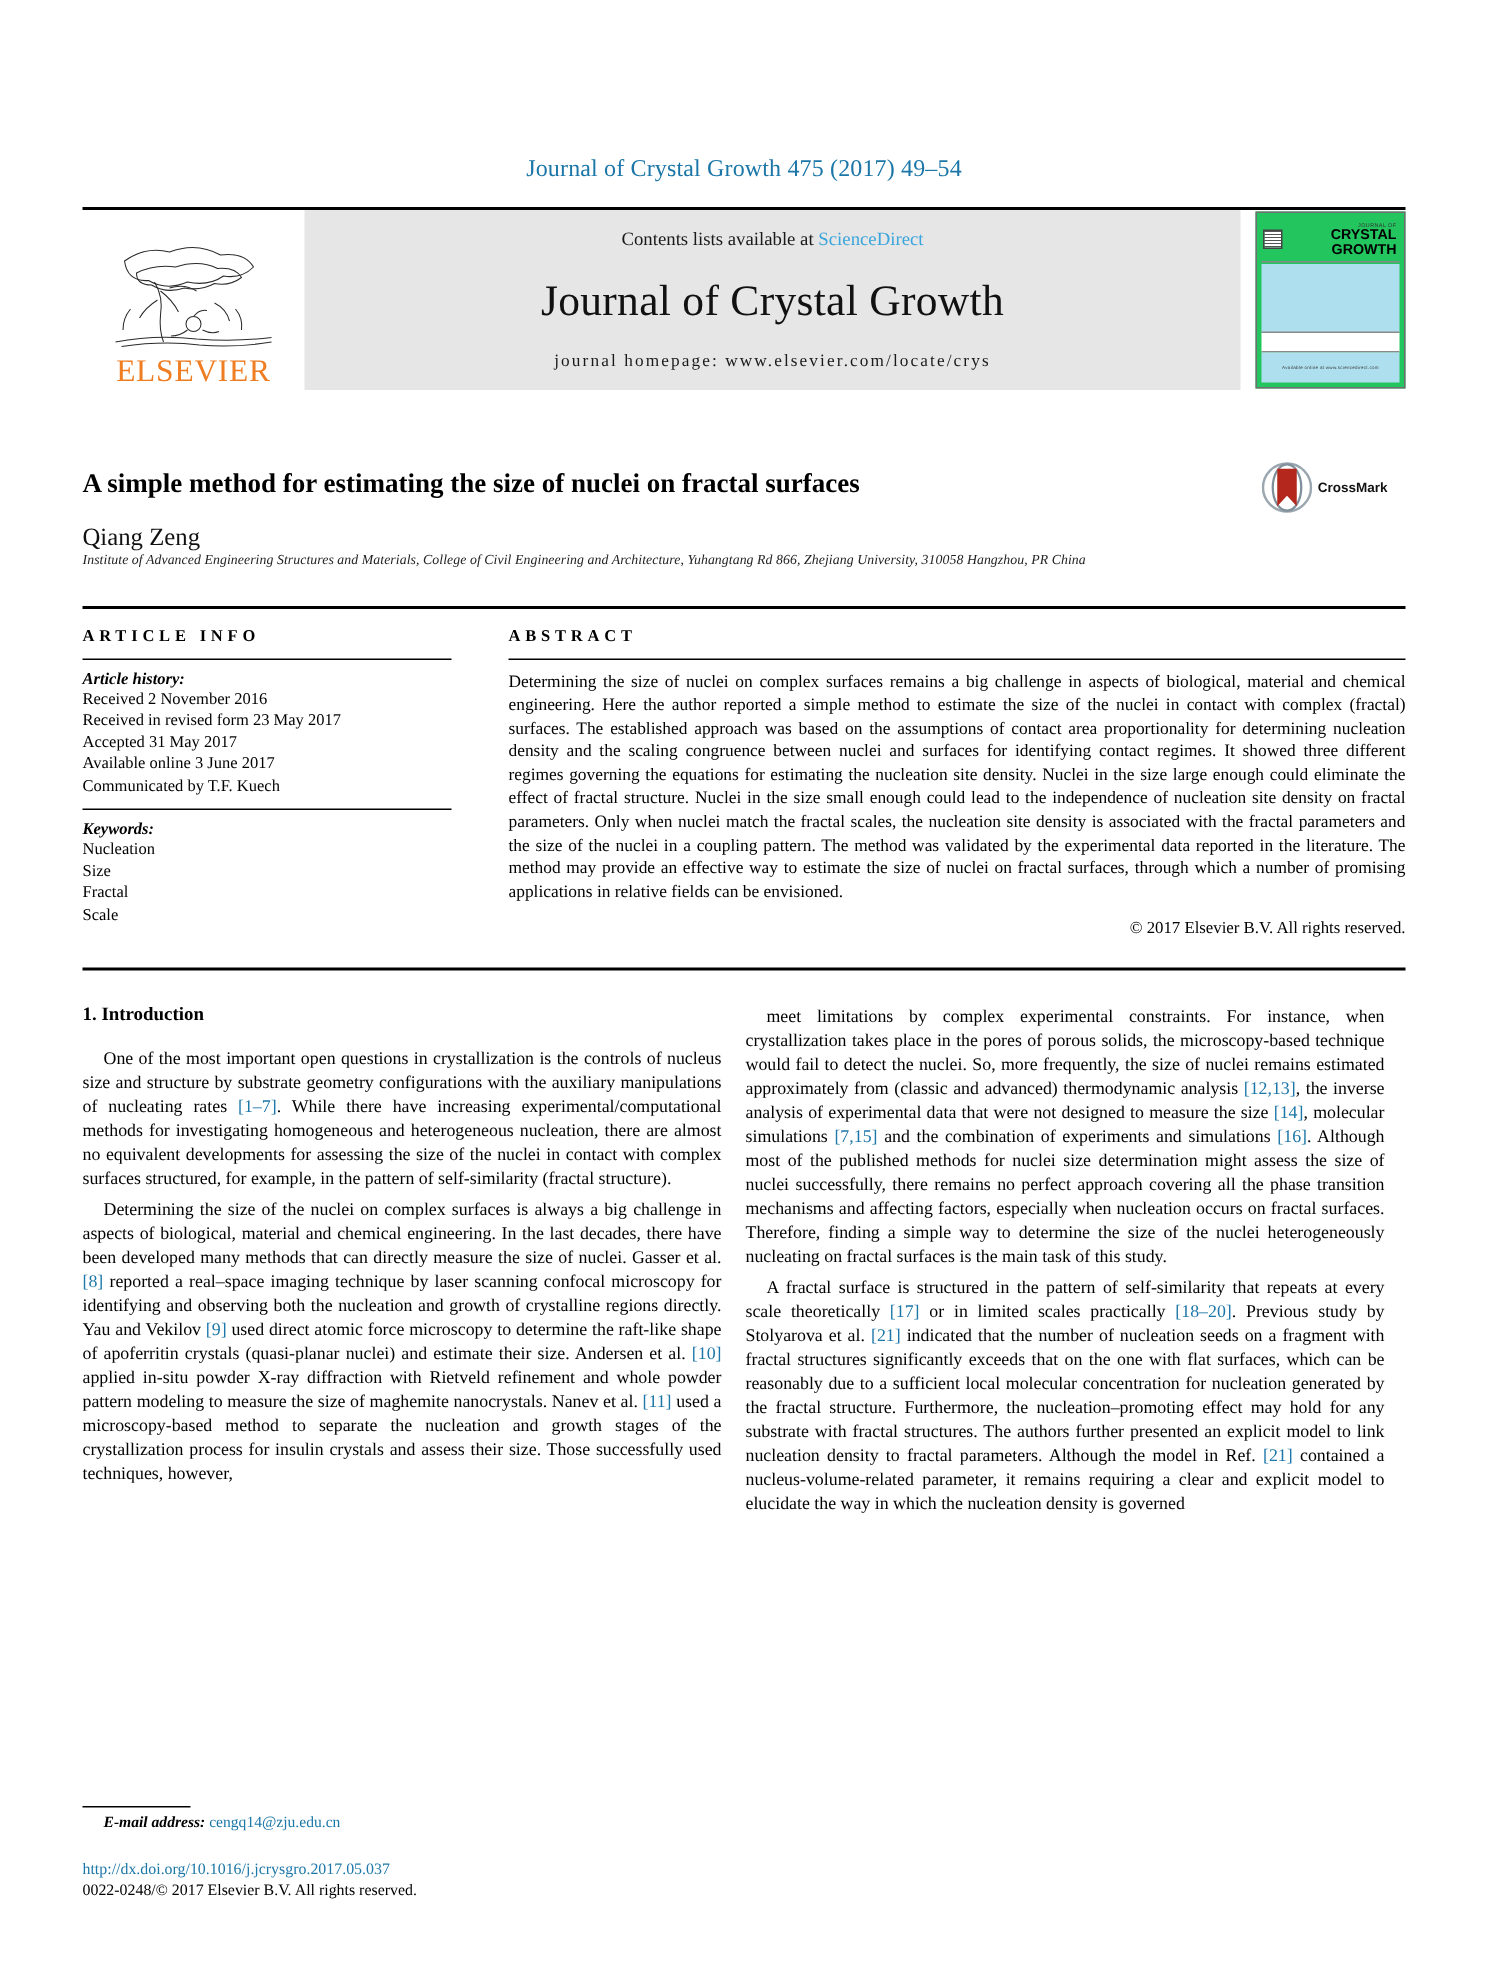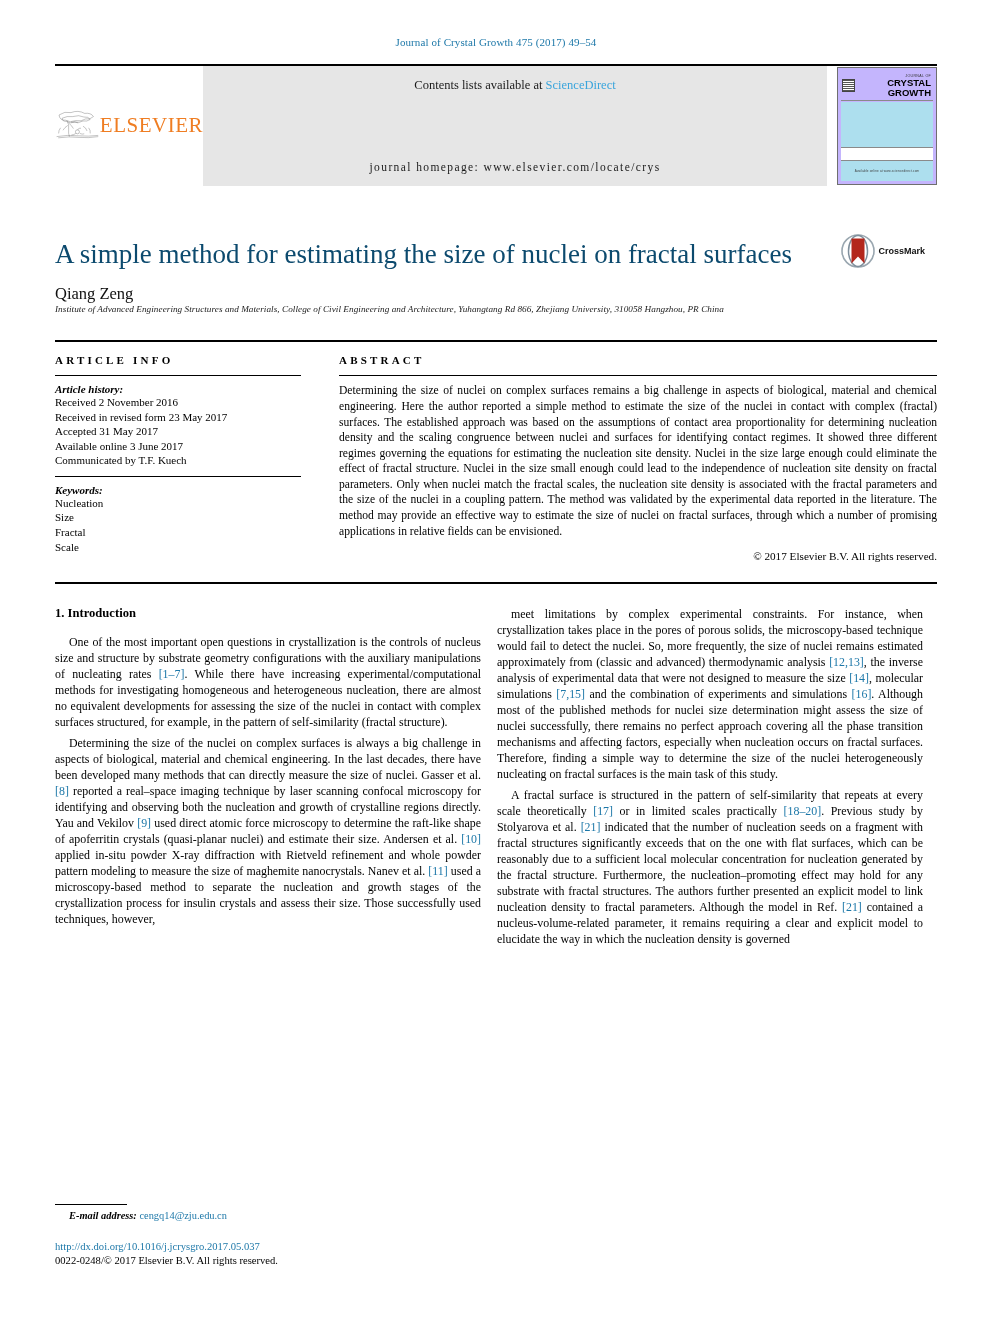--- a/index.html
+++ b/index.html
@@ -12,40 +12,40 @@
     color: #000000;
     position: relative;
     overflow: hidden;
   }
   .page { position: relative; width: 992px; height: 1323px; padding: 0 55px; }
 
   
   .running-head {
     text-align: center;
     color: #1c77a8;
-    font-size: 11px;
-    font-family: "Liberation Serif", serif;
-    padding-top: 36px;
+    font-size: 16px;
+    font-family: "Liberation Serif", serif;
+    padding-top: 104px;
     letter-spacing: 0.1px;
   }
 
   
   .masthead {
     margin-top: 16px;
     border-top: 2px solid #000;
     display: flex;
     align-items: stretch;
     height: 122px;
   }
   .logo-cell {
     width: 148px;
     flex: 0 0 148px;
     display: flex;
-    flex-direction: row;
-    justify-content: center;
+    flex-direction: column;
+    justify-content: flex-end;
     align-items: center;
     padding-bottom: 2px;
   }
   .tree-svg { display: block; }
   .elsevier-word {
     font-family: "Liberation Serif", serif;
     font-size: 21px;
     letter-spacing: 0.5px;
     color: #ef7d22;
     line-height: 1;
@@ -76,43 +76,44 @@
   .cover-cell {
     width: 110px;
     flex: 0 0 110px;
     display: flex;
     align-items: center;
     justify-content: flex-end;
   }
   .cover {
     width: 100px; height: 118px;
     border: 1px solid #6f6f6f;
-    background: #c4b5fd;
+    background: #22c55e;
     display: flex; flex-direction: column;
     padding: 3px;
   }
   .cover-top { height: 30px; display: flex; align-items: center; border-bottom: 1px solid #8a8a8a; }
   .cover-mini-logo { width: 13px; height: 13px; border: 1px solid #444; margin: 0 3px 0 1px;
       background: repeating-linear-gradient(#555 0 1px, #fff 1px 2px); }
   .cover-title { flex: 1; text-align: right; padding-right: 2px; }
   .cover-jof { font-size: 3.6px; letter-spacing: .3px; color: #333; font-family: "Liberation Sans", sans-serif; }
   .cover-big { font-family: "Liberation Sans", sans-serif; font-weight: bold; font-size: 9.5px; line-height: 9.5px; color: #000; }
   .cover-blue { background: #addfee; flex: 1; border-bottom: 1px solid #8a8a8a; margin-top: 1px;}
   .cover-white { height: 13px; background: #fff; border-bottom: 1px solid #8a8a8a; }
   .cover-foot { height: 20px; background: #addfee; display:flex; align-items:center; justify-content:center; }
   .cover-foot-text { font-size: 3px; color: #3b3b3b; font-family: "Liberation Sans", sans-serif; letter-spacing:.2px; }
 
   
   .title-block { margin-top: 52px; position: relative; }
   .paper-title {
-    font-size: 27px;
+    font-size: 18px;
     font-family: "Liberation Serif", serif;
     line-height: 1.2;
     padding-right: 120px;
-    color: #0c4a6e;
+    color: #000000;
+    font-weight: bold;
   }
   .author { font-size: 16.5px; margin-top: 14px; color: #111; }
   .affiliation {
     font-size: 9.2px; font-style: italic; margin-top: 0; color: #222;
     letter-spacing: 0.05px;
   }
   .crossmark {
     position: absolute; right: 12px; top: -4px;
     display: flex; align-items: center; gap: 3px;
   }
@@ -224,20 +225,21 @@
           <path d="M14 44 q-5 6 -5 14"></path>
         </g>
       </svg>
       <div class="elsevier-word">ELSEVIER</div>
     </div>
 
     <div class="center-cell">
       <div class="contents-line">
         <span>Contents lists available at </span><span class="sd">ScienceDirect</span>
       </div>
+      <div class="journal-name">Journal of Crystal Growth</div>
       <div class="homepage">journal homepage: www.elsevier.com/locate/crys</div>
     </div>
 
     <div class="cover-cell">
       <div class="cover">
         <div class="cover-top">
           <div class="cover-mini-logo"></div>
           <div class="cover-title">
             <div class="cover-jof">JOURNAL OF</div>
             <div class="cover-big">CRYSTAL</div>

